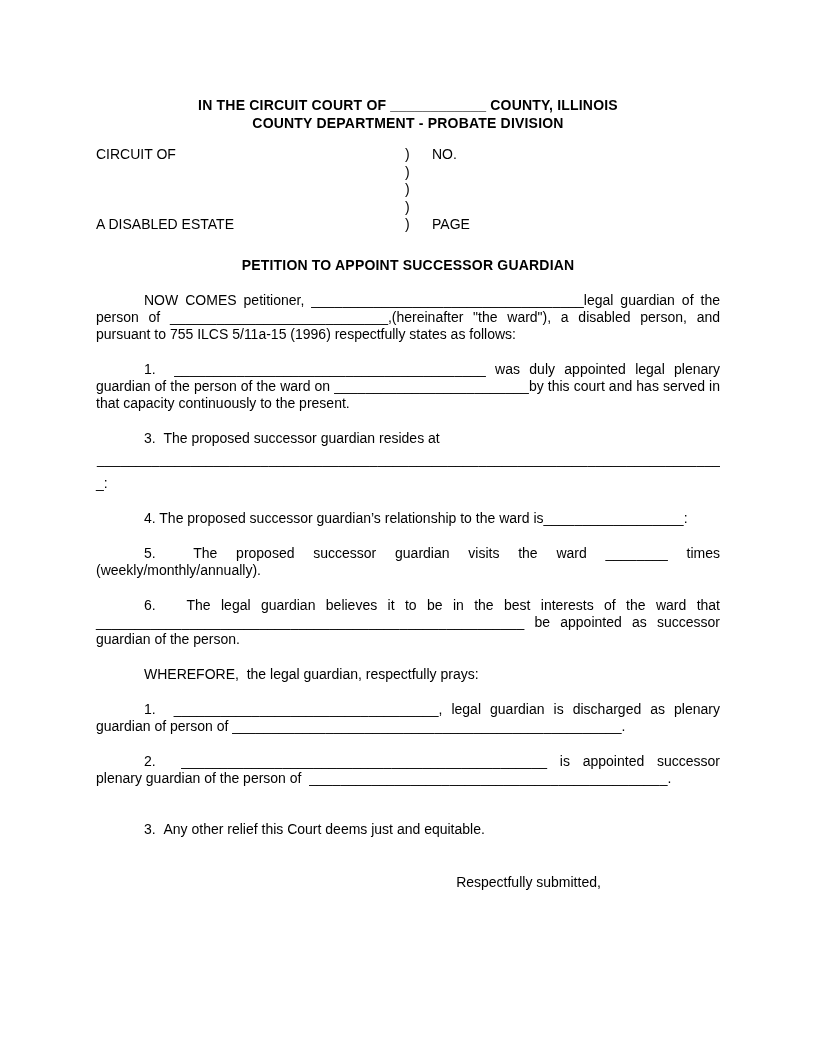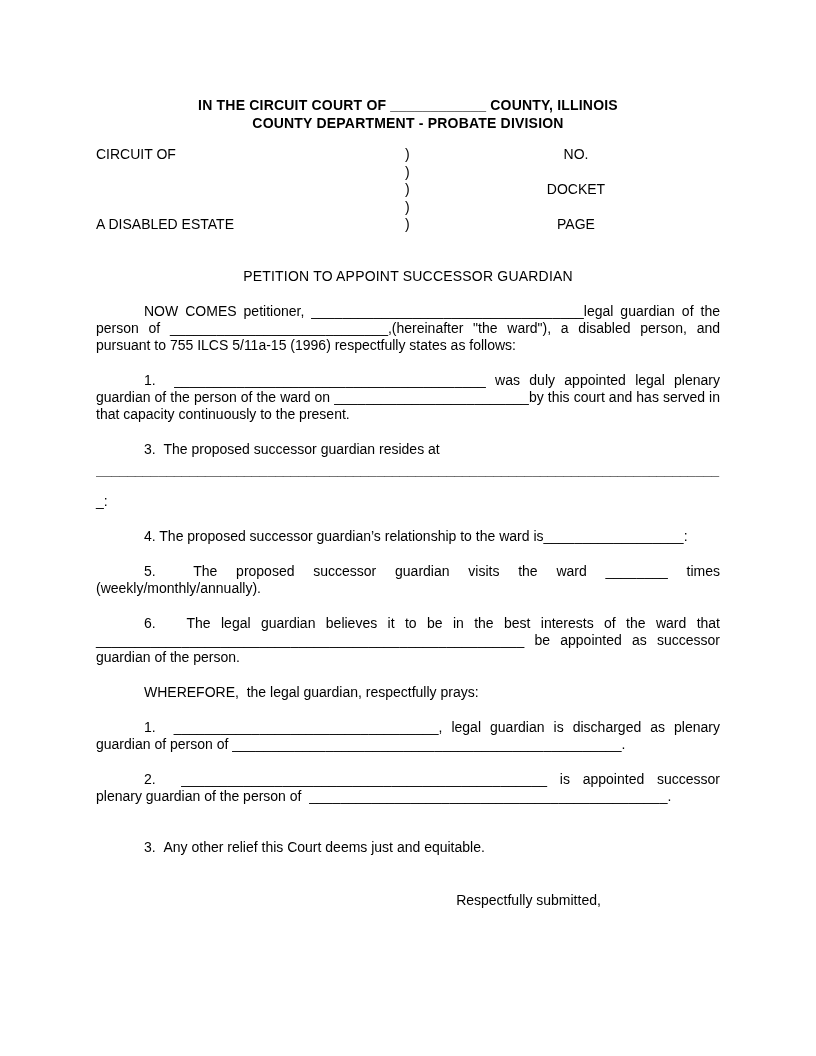--- a/index.html
+++ b/index.html
@@ -26,43 +26,42 @@
     letter-spacing: 0.2px;
   }
   .caption {
     margin-top: 14px;
     font-size: 14px;
     line-height: 17.5px;
   }
   .cap-row { display: flex; }
   .cap-left  { width: 309px; }
   .cap-mid   { width: 27px; }
-  .cap-right { flex: 1; text-align: center; }
+  .cap-right { flex: 1; }
   .title {
     text-align: center;
-    font-weight: normal;
+    font-weight: bold;
     font-size: 14px;
     line-height: 17px;
-    margin-top: 34px;
+    margin-top: 23px;
     letter-spacing: 0.2px;
   }
   p {
     font-size: 14px;
     line-height: 17px;
     text-align: justify;
     margin: 18px 0 0 0;
     word-break: normal;
   }
   .indent { text-indent: 48px; }
   .fullline {
-    margin: 4px 0 14px 0;
+    margin: 4px 0 7px 0;
     white-space: nowrap;
     overflow: hidden;
     text-align: right;
-    font-style: italic;
   }
   .tailline { margin: 0; text-align: left; }
   .gap-big { margin-top: 34px; }
   .closing {
     margin: 36px 0 0 241px;
     text-align: center;
     text-indent: 0;
   }
 </style>
 </head>
@@ -82,21 +81,20 @@
       <div class="cap-right">NO.</div>
     </div>
     <div class="cap-row">
       <div class="cap-left"></div>
       <div class="cap-mid">)</div>
       <div class="cap-right"></div>
     </div>
     <div class="cap-row">
       <div class="cap-left"></div>
       <div class="cap-mid">)</div>
-      <div class="cap-right">DOCKET</div>
     </div>
     <div class="cap-row">
       <div class="cap-left"></div>
       <div class="cap-mid">)</div>
       <div class="cap-right"></div>
     </div>
     <div class="cap-row">
       <div class="cap-left">A DISABLED ESTATE</div>
       <div class="cap-mid">)</div>
       <div class="cap-right">PAGE</div>

